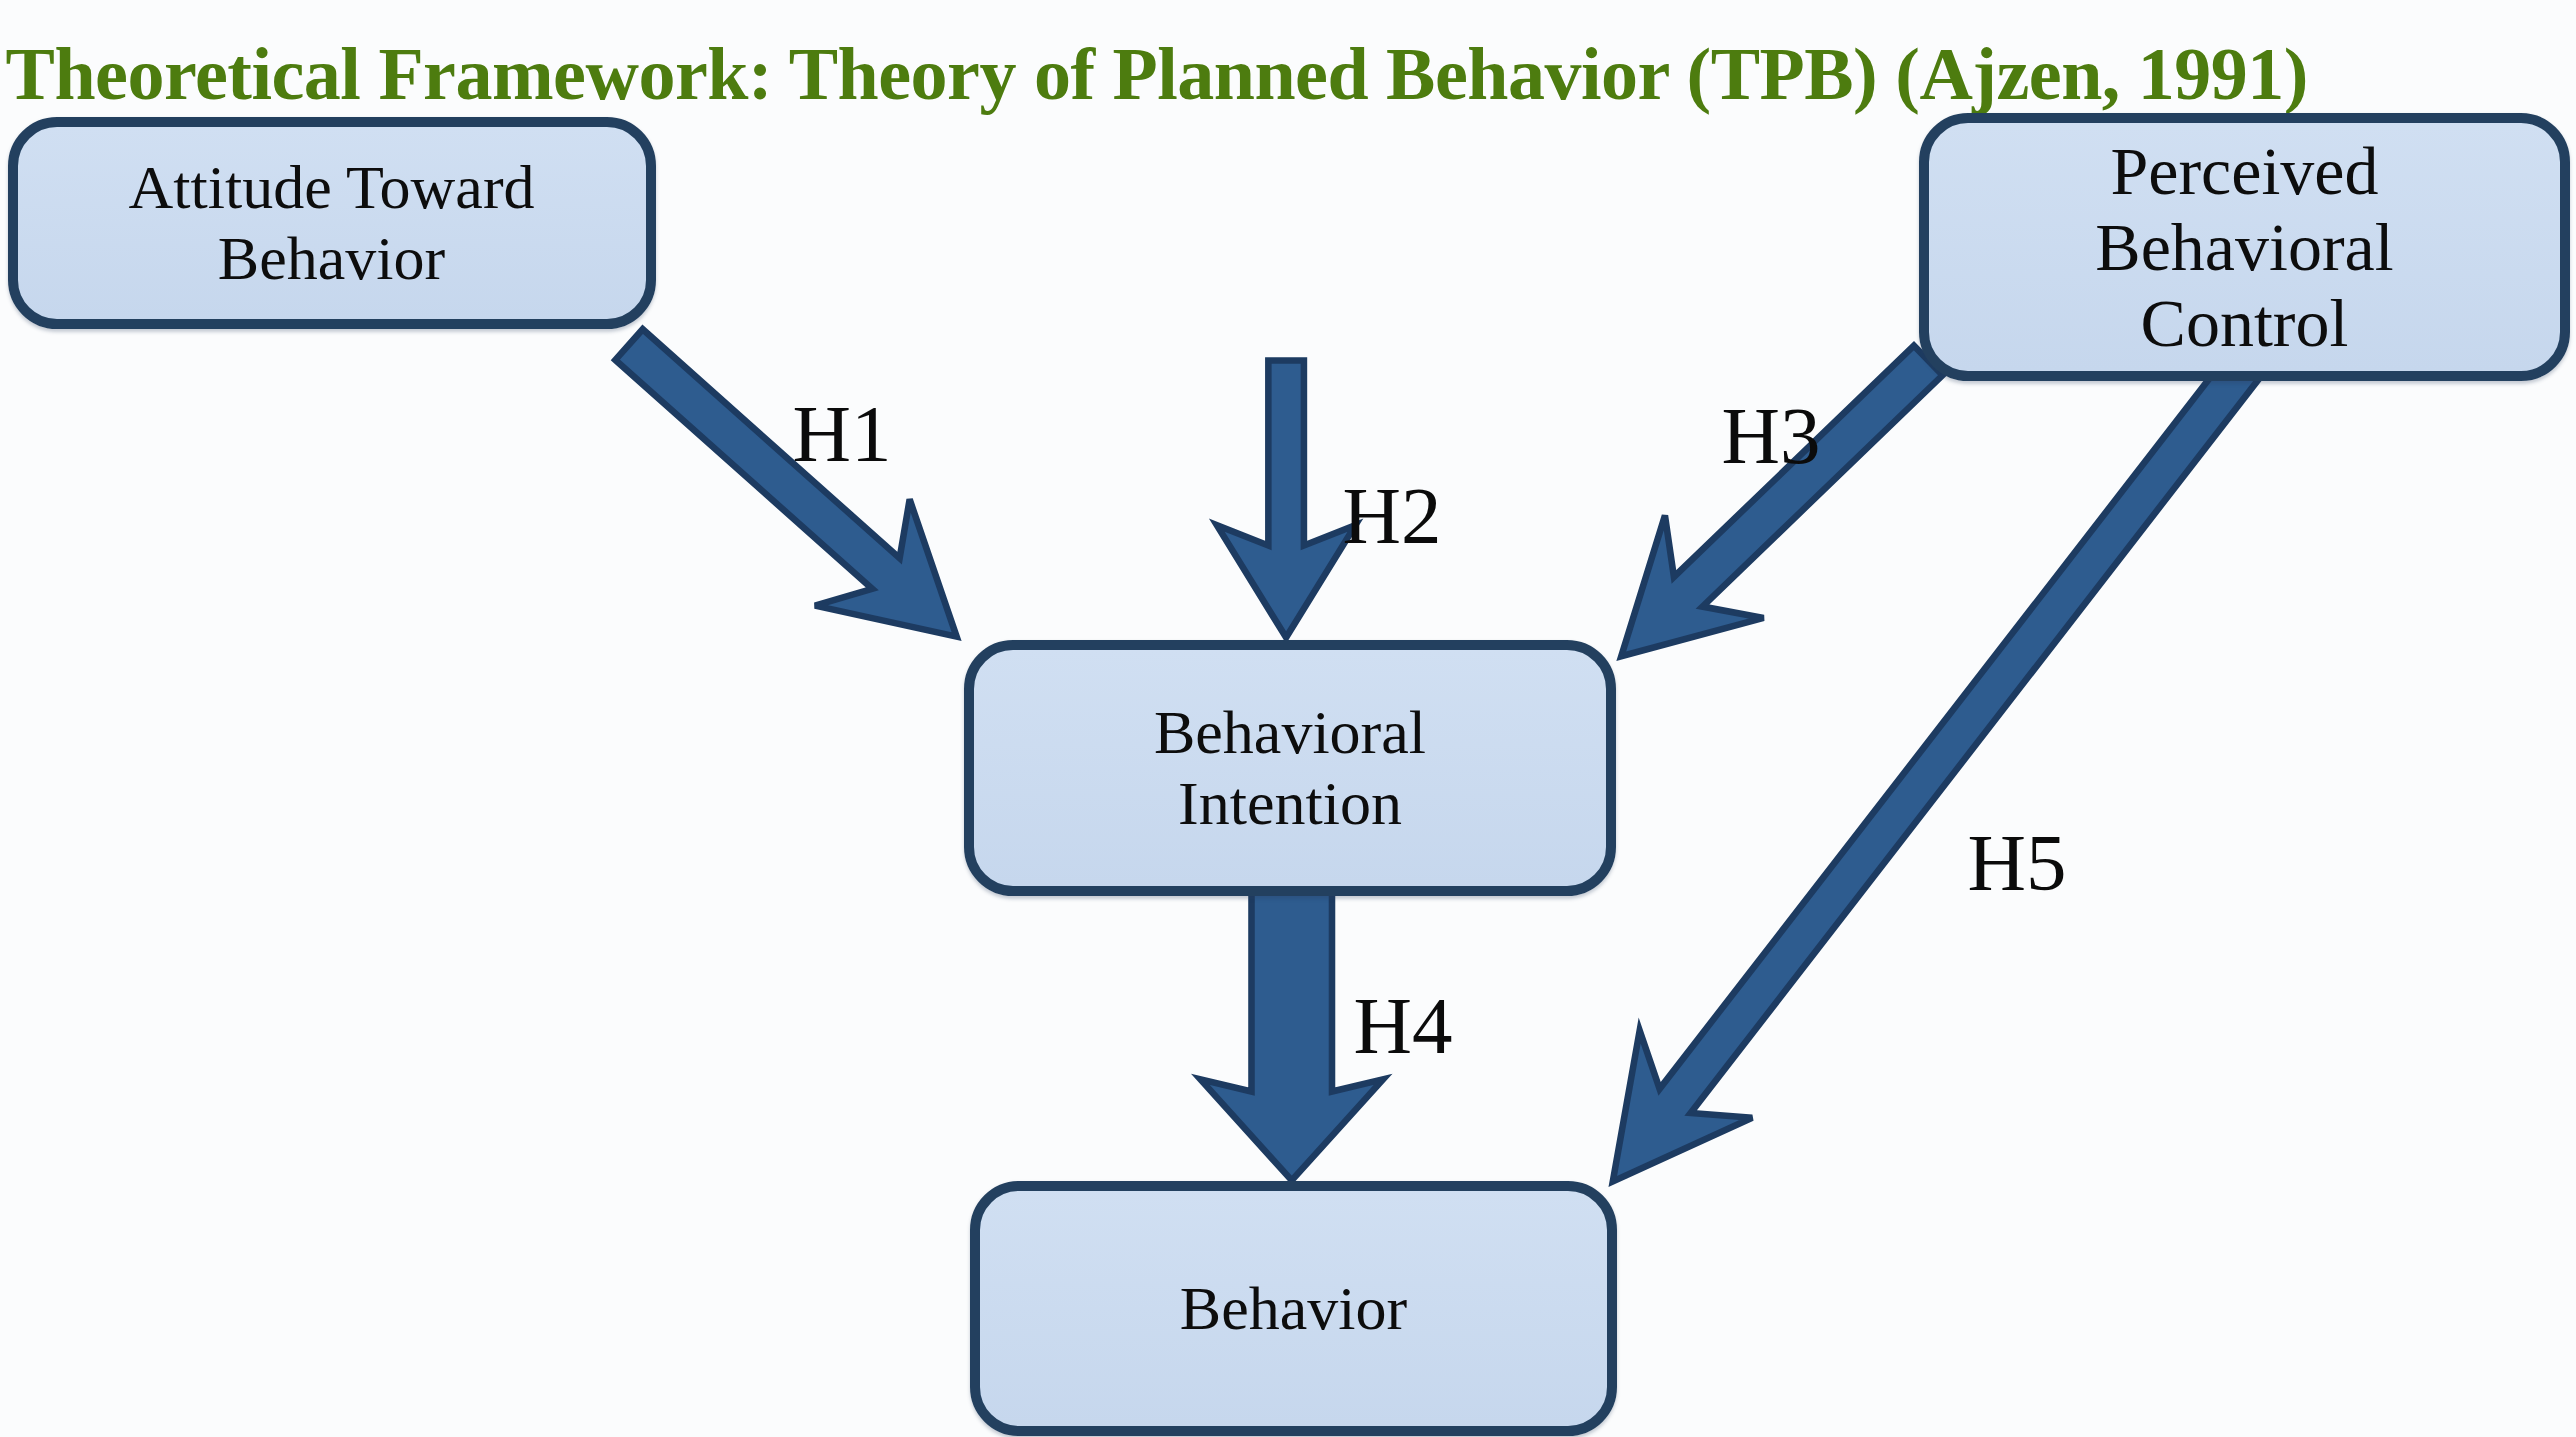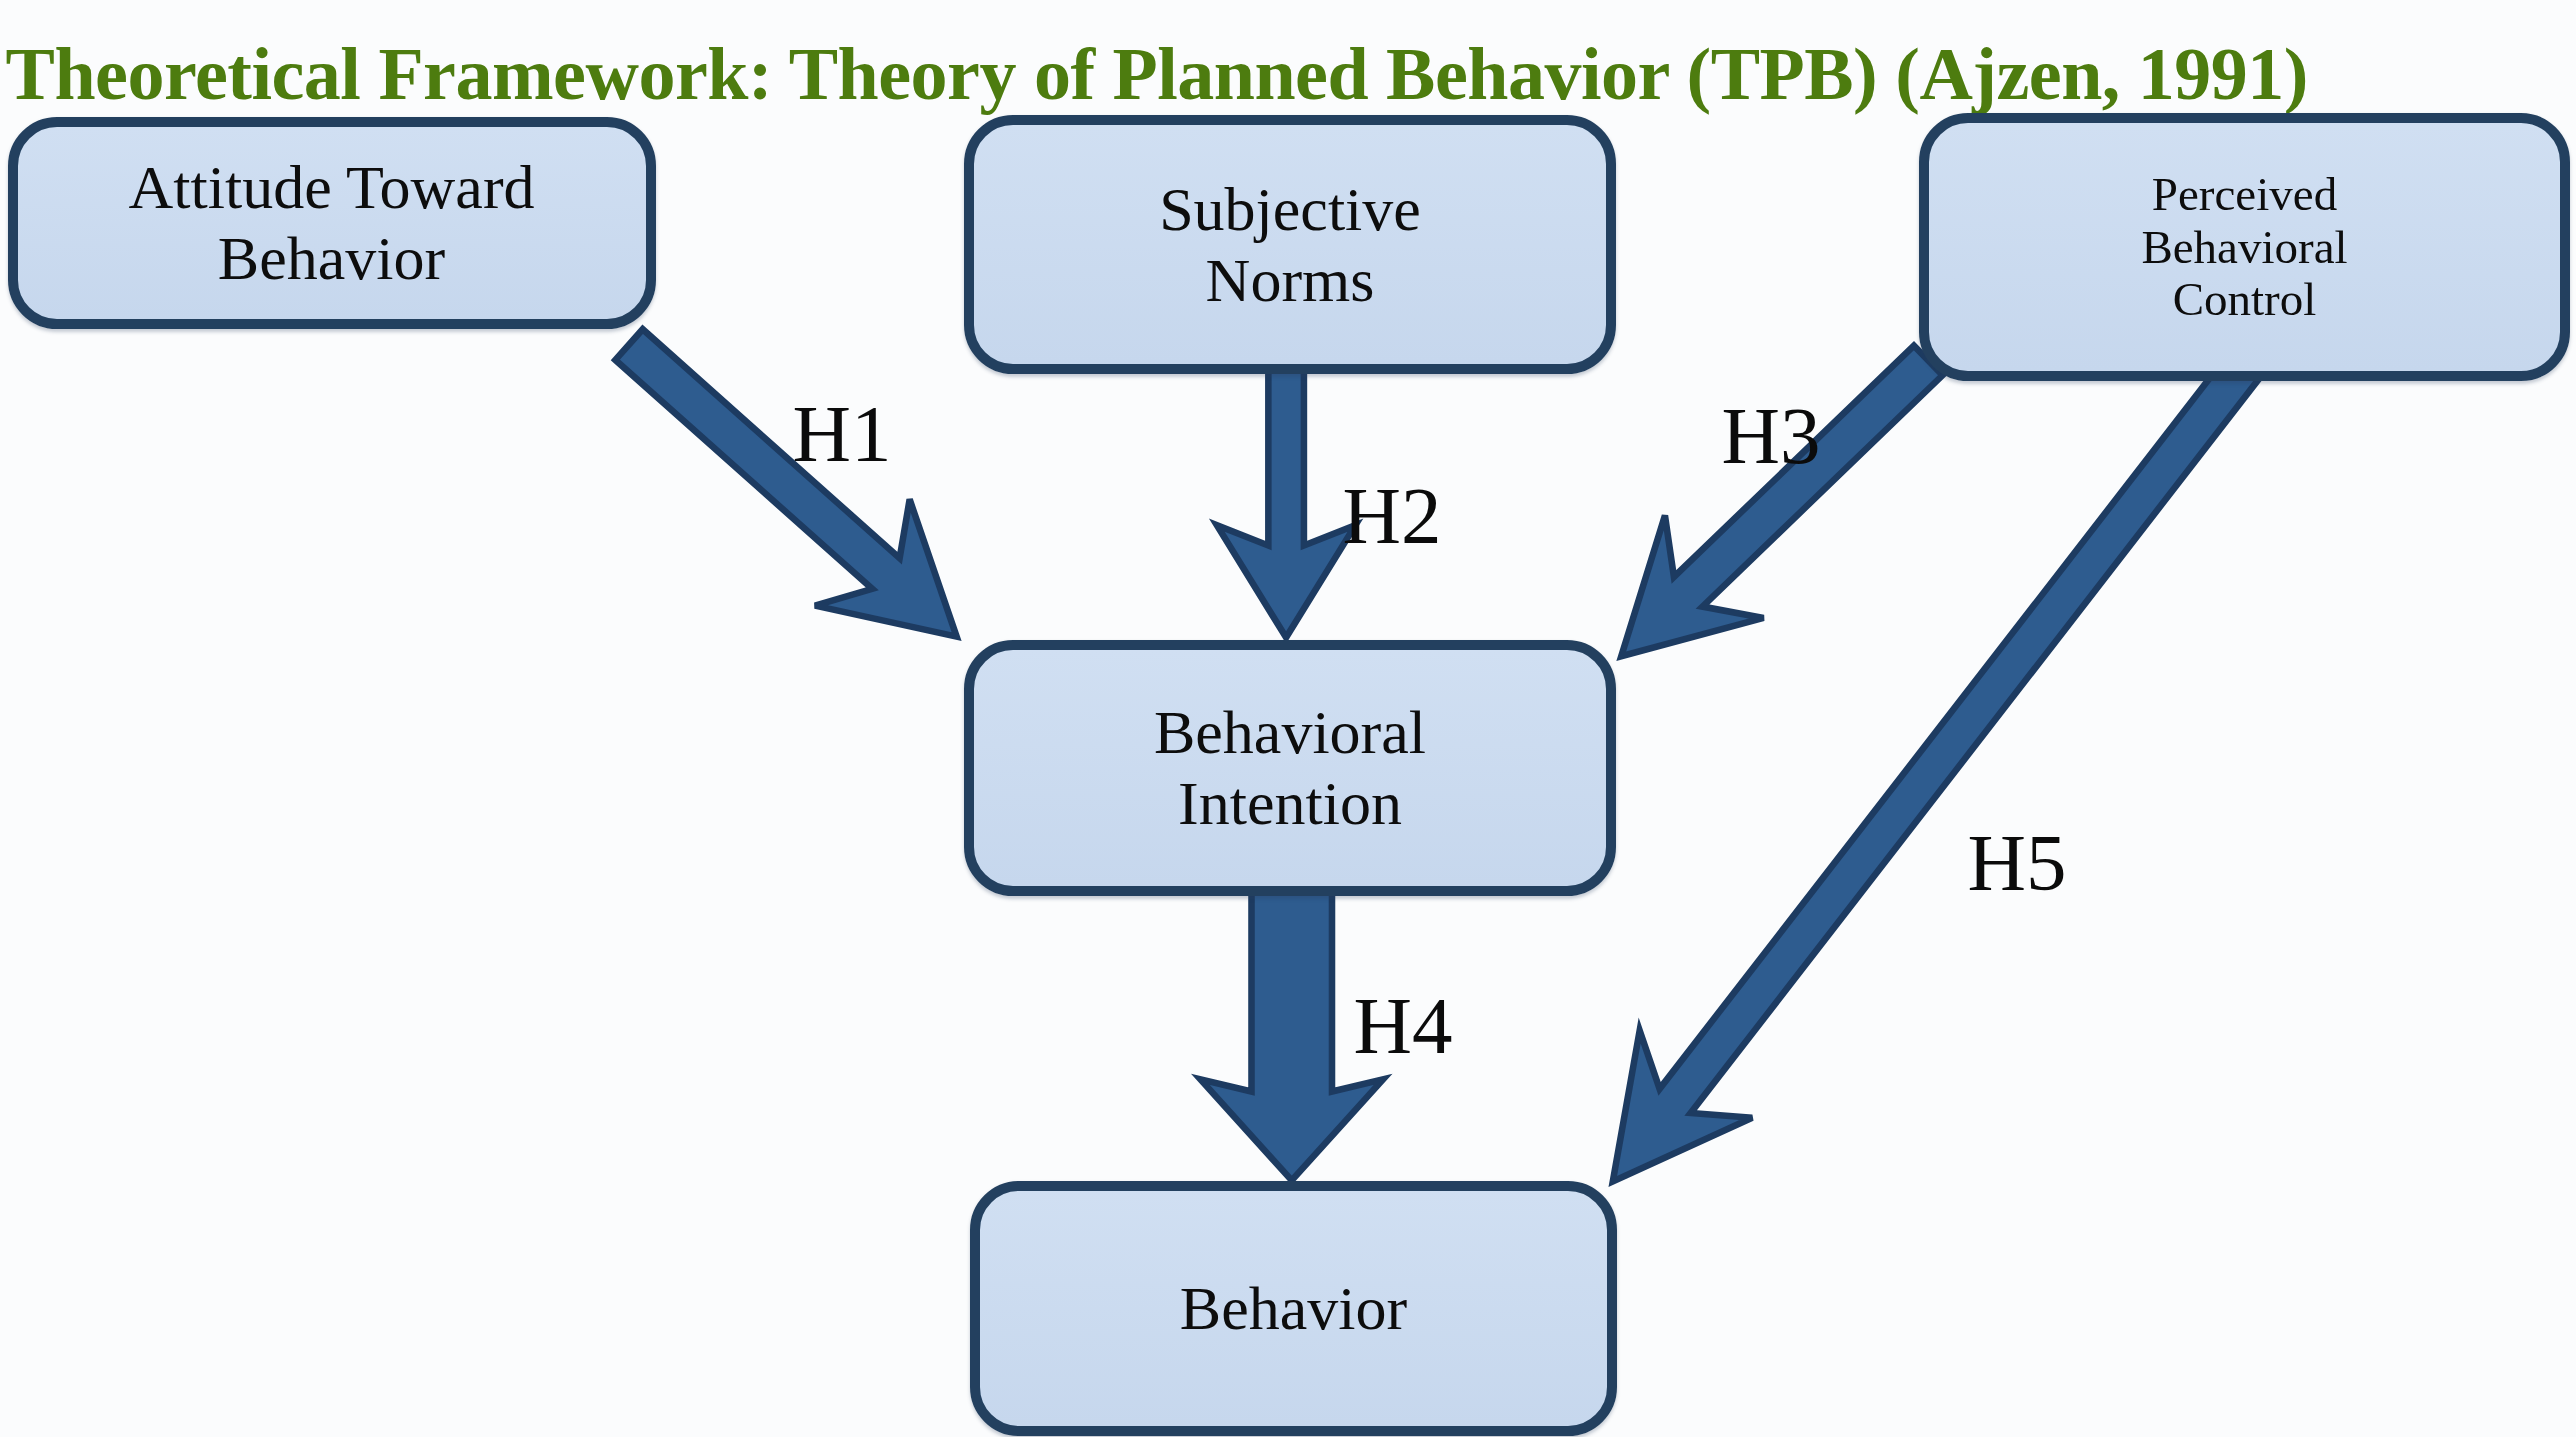--- a/index.html
+++ b/index.html
@@ -51,21 +51,21 @@
     justify-content: center;
     text-align: center;
     white-space: pre-line;
     font-size: 62px;
     line-height: 1.14;
     color: #0d0d0d;
     box-shadow: 0 2.8px 3.7px rgba(40,60,90,0.25);
   }
   .n-attitude   { left: 7.5px;    top: 117px;  width: 648px; height: 212px; }
   .n-subjective { left: 964px; top: 115px;  width: 652px; height: 259px; }
-  .n-perceived  { left: 1919px; top: 113px;  width: 651px; height: 268px; font-size: 47px; line-height: 1.12; }
+  .n-perceived  { left: 1919px; top: 113px;  width: 651px; height: 268px; font-size: 68px; line-height: 1.12; }
   .n-intention  { left: 964px; top: 640px;  width: 652px; height: 256px; }
   .n-behavior   { left: 970px; top: 1181px; width: 647px; height: 255px; }
   
   .edge-label {
     position: absolute;
     z-index: 3;
     transform: translate(-50%, -50%);
     font-size: 81px;
     color: #0b0b0b;
     white-space: nowrap;
@@ -87,22 +87,20 @@
       <polygon points="657.4,384.4 931.8,629.0 870.7,646.9 1022.0,680.0 971.8,533.4 961.1,596.2 686.6,351.6" fill="#2e5c8f" stroke="#1d3b61" stroke-width="7" stroke-linejoin="miter"></polygon>
       <polygon points="1355.0,385.0 1355.0,582.6 1300.0,561.0 1374.0,681.0 1448.0,561.0 1393.0,582.6 1393.0,385.0" fill="#2e5c8f" stroke="#1d3b61" stroke-width="7" stroke-linejoin="miter"></polygon>
       <polygon points="2044.7,369.2 1788.3,616.2 1778.7,550.5 1732.0,701.0 1884.1,660.0 1818.8,647.9 2075.3,400.8" fill="#2e5c8f" stroke="#1d3b61" stroke-width="7" stroke-linejoin="miter"></polygon>
       <polygon points="1337.0,940.0 1337.0,1166.0 1282.5,1153.0 1380.0,1261.0 1477.5,1153.0 1423.0,1166.0 1423.0,940.0" fill="#2e5c8f" stroke="#1d3b61" stroke-width="7" stroke-linejoin="miter"></polygon>
       <polygon points="2381.4,377.1 1773.0,1163.1 1751.7,1100.8 1723.0,1262.0 1871.9,1193.9 1806.2,1188.9 2414.6,402.9" fill="#2e5c8f" stroke="#1d3b61" stroke-width="7" stroke-linejoin="miter"></polygon>
     </svg>
 
   <div class="node n-attitude">Attitude Toward
 Behavior</div>
 
-  <div class="node n-subjective">Subjective
-Norms</div>
 
   <div class="node n-perceived">Perceived
 Behavioral
 Control</div>
 
   <div class="node n-intention">Behavioral
 Intention</div>
 
   <div class="node n-behavior">Behavior</div>
 

